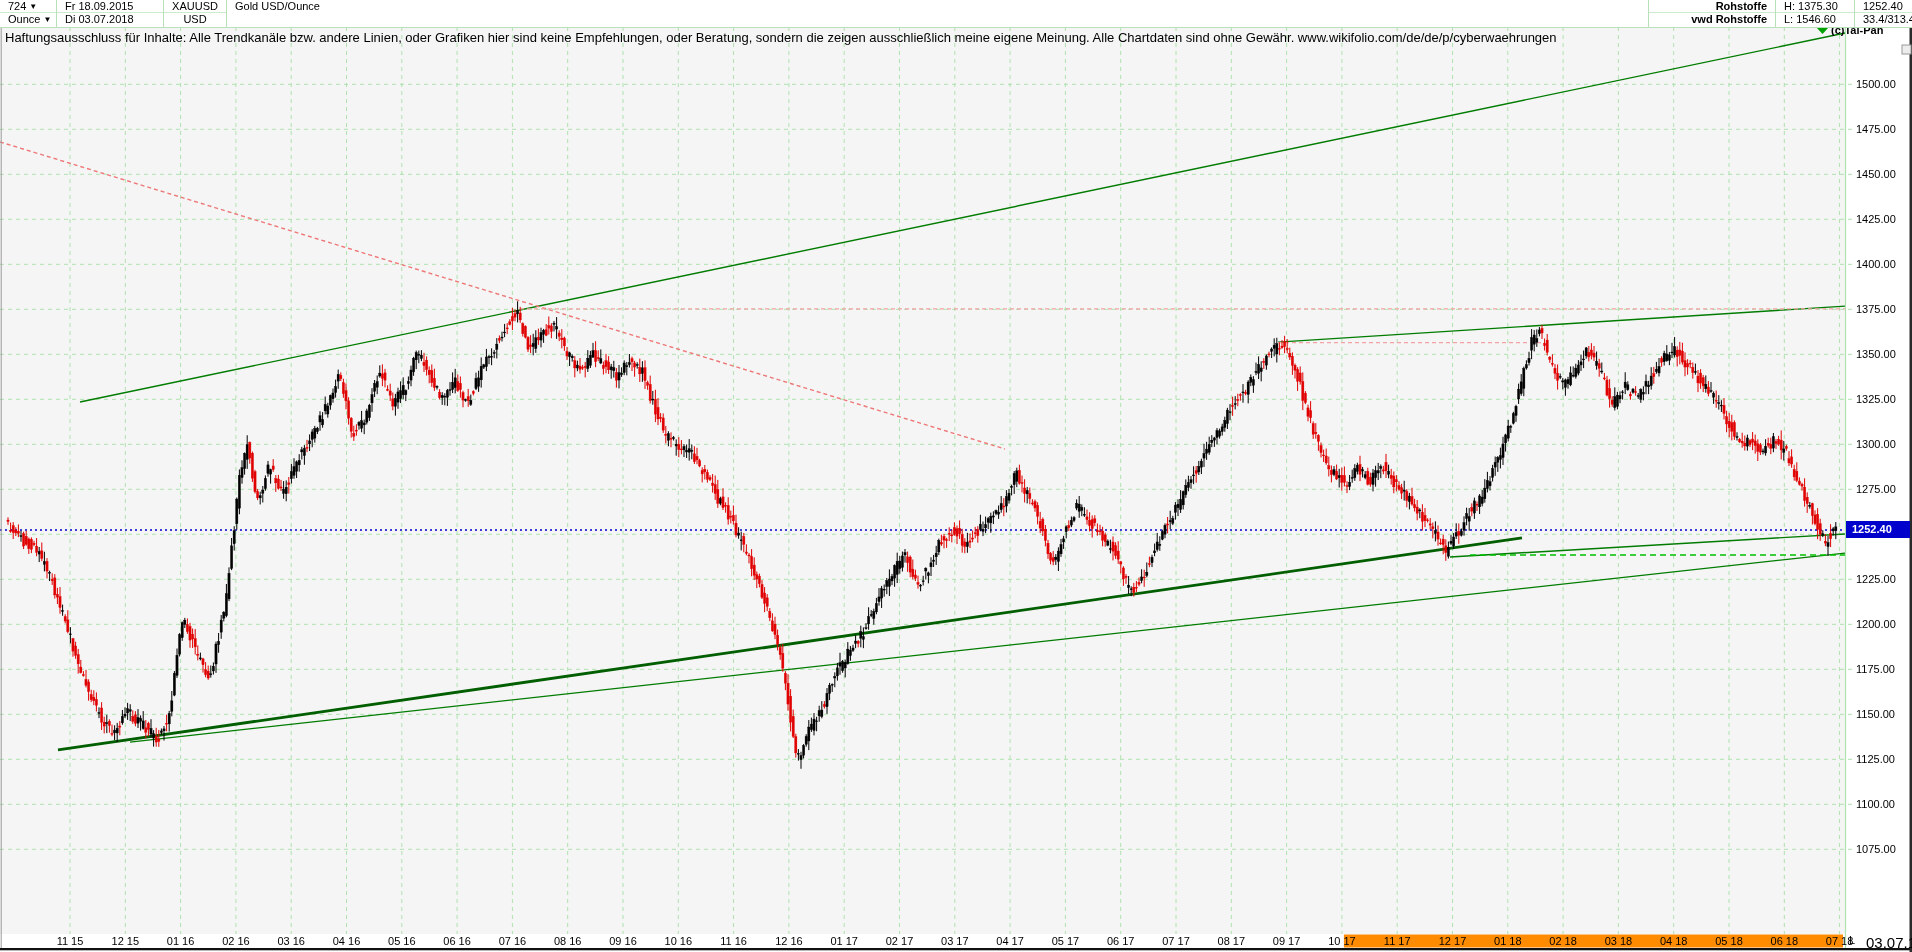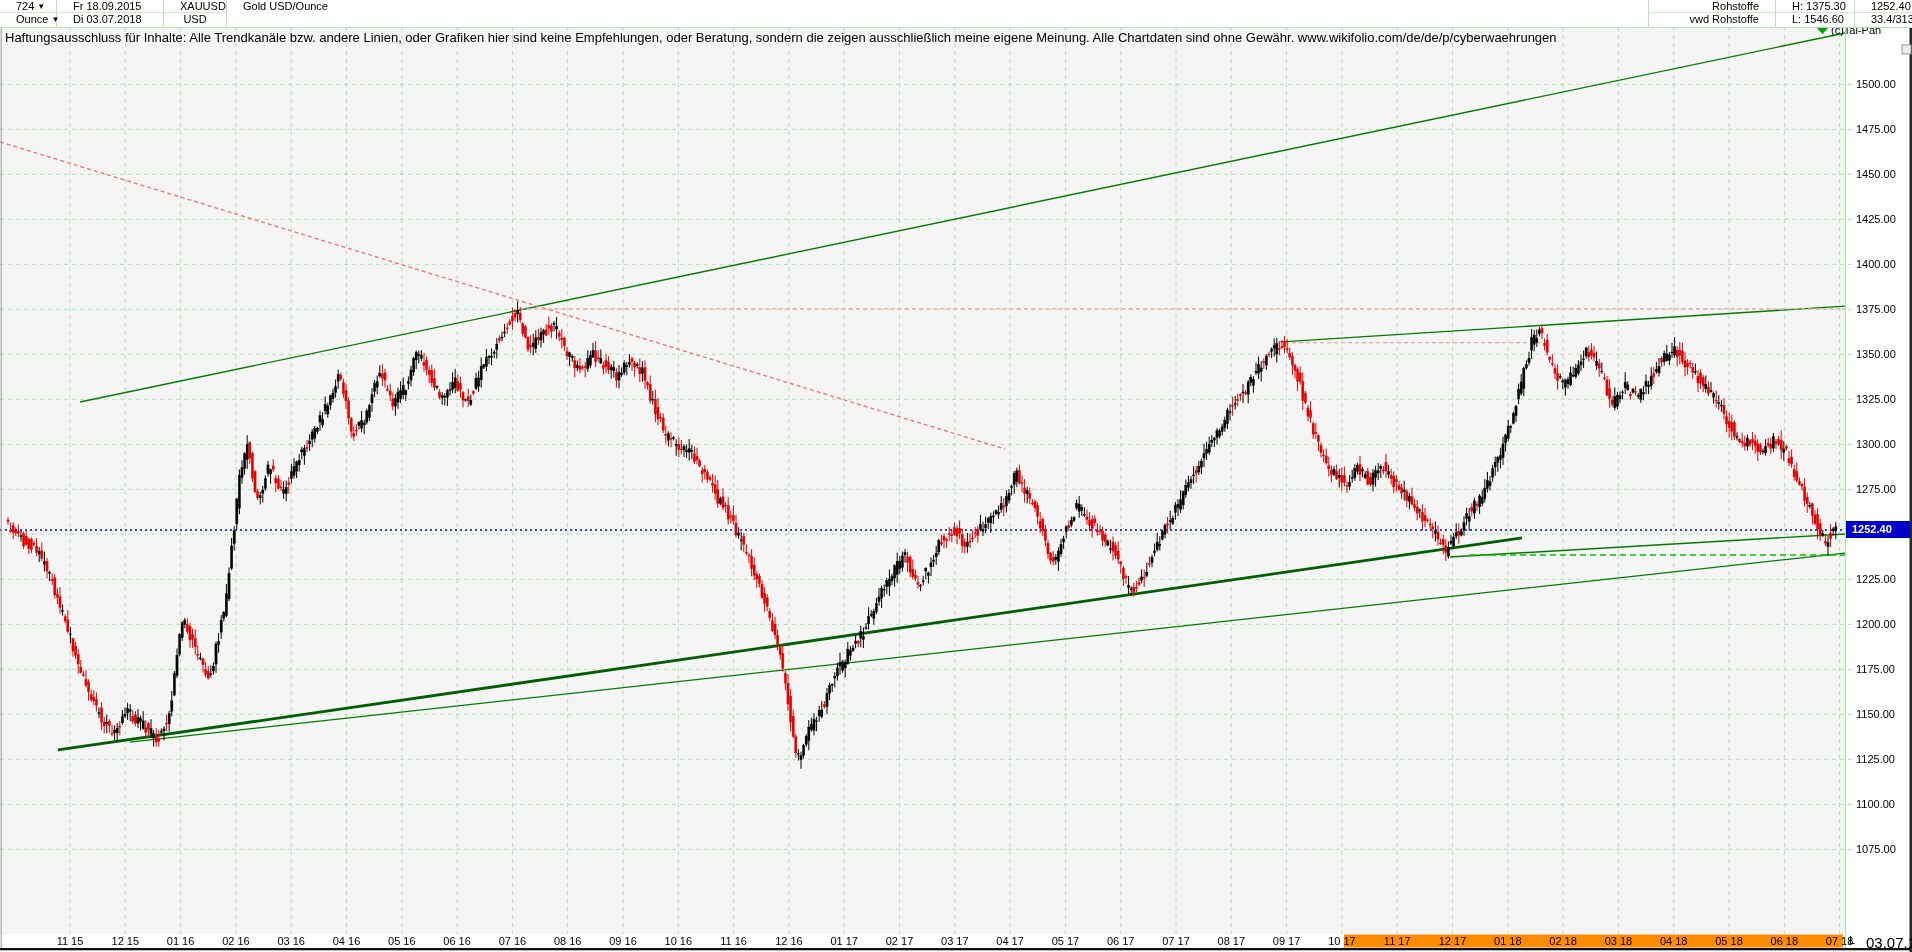--- a/index.html
+++ b/index.html
@@ -4,34 +4,34 @@
 <style>
   html,body{margin:0;padding:0;background:#fff;}
   .screen{position:relative;width:1912px;height:952px;overflow:hidden;background:#fff;
           font-family:"Liberation Sans","DejaVu Sans",sans-serif;color:#000;}
   svg{position:absolute;left:0;top:0;}
   svg text{font-family:"Liberation Sans","DejaVu Sans",sans-serif;}
   
   .hdr{position:absolute;left:0;top:0;width:1912px;height:27px;background:#fff;
        border-bottom:1px solid #b9e0b9;display:flex;font-size:11px;z-index:5;}
   .hc{border-right:1px solid #b9e0b9;box-sizing:border-box;}
-  .hr{height:13px;line-height:13px;padding:0 16px;white-space:nowrap;box-sizing:border-box;}
+  .hr{height:13px;line-height:13px;padding:0 8px;white-space:nowrap;box-sizing:border-box;}
   .hb{border-bottom:1px solid #cdeacd;}
   .w-a{width:57px;}
   .w-b{width:107px;}
   .w-c{width:63px;text-align:center;}
   .w-d{border-right:none;flex:0 0 auto;}
   .spacer{flex:1 1 auto;border-right:none;}
-  .w-e{width:128px;text-align:right;border-left:1px solid #b9e0b9;}
+  .w-e{width:128px;text-align:right;border-left:1px solid #b9e0b9;font-weight:bold;}
   .w-f{width:79px;}
   .w-g{width:57px;border-right:none;overflow:hidden;}
   .dd{display:inline-block;font-size:8px;margin-left:3px;transform:translateY(-1px);cursor:pointer;}
   
   .disclaimer{position:absolute;left:5px;top:30px;font-size:13px;white-space:nowrap;z-index:4;}
-  .taipan{position:absolute;left:1831px;top:24px;font-size:11px;z-index:4;}
+  .taipan{position:absolute;left:1831px;top:24px;font-size:11px;z-index:4;font-weight:bold;}
   .pricetag{position:absolute;left:1846px;top:521px;width:64px;height:17px;line-height:17px;
             background:#0000cc;color:#fff;font-size:11px;font-weight:bold;padding-left:6px;
             box-sizing:border-box;z-index:4;}
   .fL{position:absolute;left:1849px;top:934px;font-size:11px;z-index:6;}
   .fDate{position:absolute;left:1866px;top:934px;font-size:15px;z-index:6;}
 </style>
 </head>
 <body>
 
 <div class="screen">

